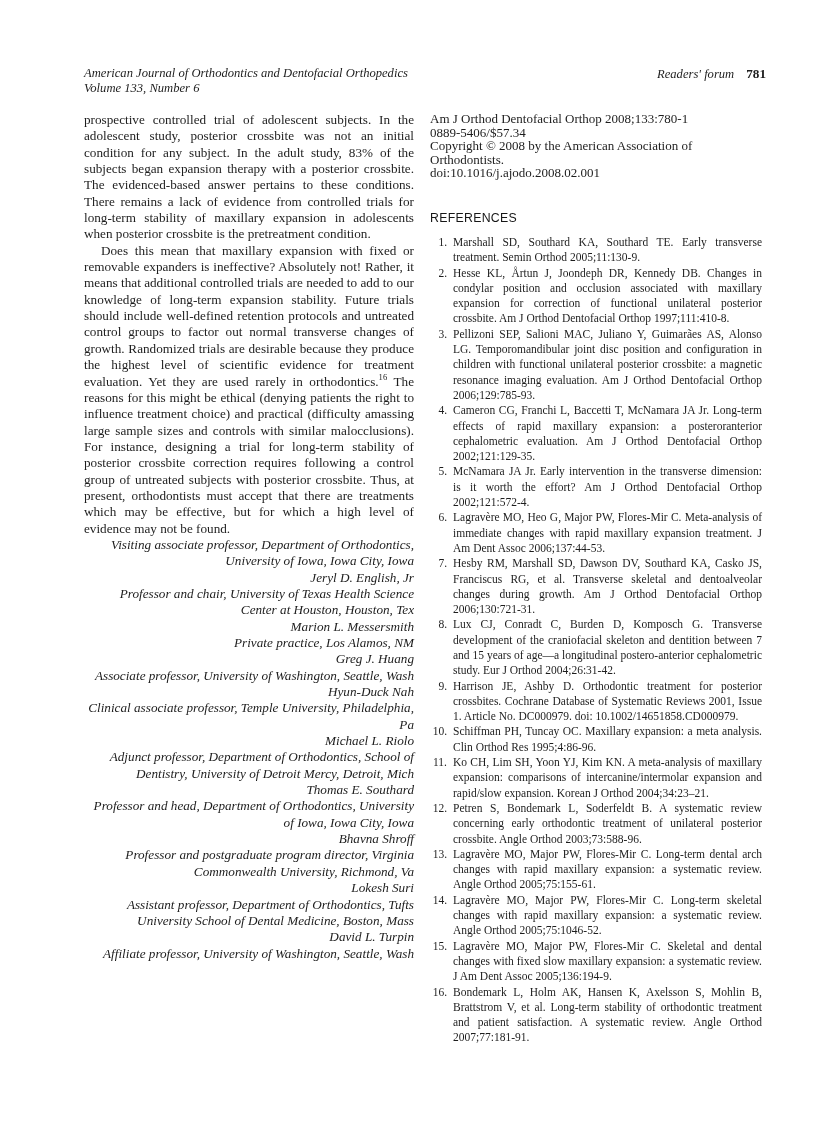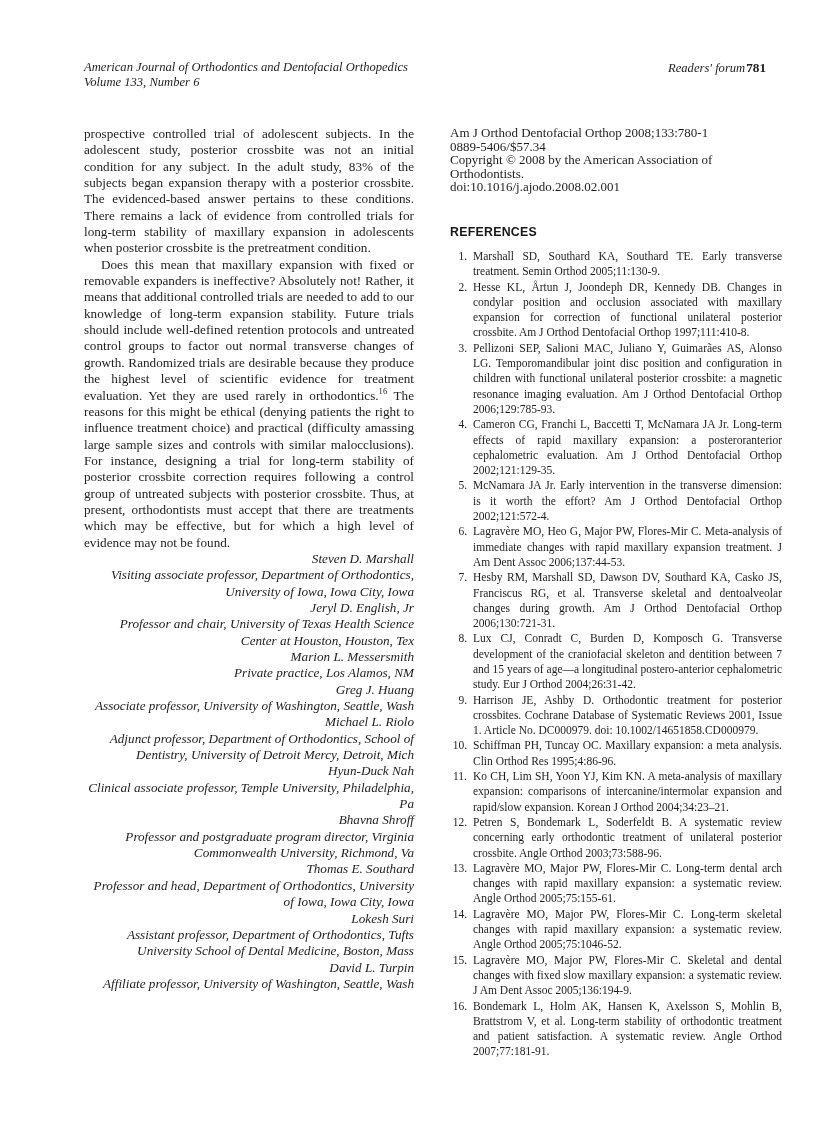--- a/index.html
+++ b/index.html
@@ -14,38 +14,38 @@
   .page {
     position: relative;
     width: 838px; height: 1122px;
     overflow: hidden;
     background: #ffffff;
   }
 
   
   .running-head {
     position: absolute;
-    top: 60px; left: 84px; right: 72px;
+    top: 66px; left: 84px; right: 72px;
     display: flex;
     justify-content: space-between;
     align-items: flex-start;
     font-size: 12.6px;
     line-height: 15.2px;
   }
   .rh-left { font-style: italic; }
   .rh-right { white-space: nowrap; }
   .rh-section { font-style: italic; text-align: center; }
-  .rh-pagenum { font-weight: bold; font-style: normal; margin-left: 1px; font-size: 13.2px; }
+  .rh-pagenum { font-weight: bold; font-style: normal; margin-left: 12px; font-size: 13.2px; }
 
   
   .content {
     position: absolute;
-    top: 126px; left: 84px;
+    top: 112px; left: 84px;
     display: flex;
-    gap: 36px;
+    gap: 16px;
   }
   .col-left  { width: 330px; }
   .col-right { width: 332px; }
 
   
   .body-par {
     margin: 0;
     font-size: 13.2px;
     line-height: 16.35px;
     text-align: justify;
@@ -66,21 +66,21 @@
 
   
   .citation-block {
     font-size: 13px;
     line-height: 13.6px;
     text-align: left;
   }
   .references-heading {
     margin-top: 31px;
     font-family: "Liberation Sans", sans-serif;
-    font-weight: bold;
+    font-weight: normal;
     font-size: 12.3px;
     letter-spacing: 0.3px;
     color: #161616;
   }
   .ref-list {
     margin-top: 10px;
     font-size: 11.5px;
     line-height: 15.3px;
   }
   .ref-item {
@@ -114,60 +114,59 @@
 
   <div class="content">
 
     <div class="col-left">
       <p class="body-par">prospective controlled trial of adolescent subjects. In the adolescent study, posterior crossbite was not an initial condition for any subject. In the adult study, 83% of the subjects began expansion therapy with a posterior crossbite. The evidenced-based answer pertains to these conditions. There remains a lack of evidence from controlled trials for long-term stability of maxillary expansion in adolescents when posterior crossbite is the pretreatment condition.</p>
       <p class="body-par indented"><span>Does this mean that maxillary expansion with fixed or removable expanders is ineffective? Absolutely not! Rather, it means that additional controlled trials are needed to add to our knowledge of long-term expansion stability. Future trials should include well-defined retention protocols and untreated control groups to factor out normal transverse changes of growth. Randomized trials are desirable because they produce the highest level of scientific evidence for treatment evaluation. Yet they are used rarely in orthodontics.</span><sup>16</sup><span> The reasons for this might be ethical (denying patients the right to influence treatment choice) and practical (difficulty amassing large sample sizes and controls with similar malocclusions). For instance, designing a trial for long-term stability of posterior crossbite correction requires following a control group of untreated subjects with posterior crossbite. Thus, at present, orthodontists must accept that there are treatments which may be effective, but for which a high level of evidence may not be found.</span></p>
 
       <div class="signatures">
 
           <div class="sig-entry">
-            <div class="sig-name">Steven D. Marshall</div>
             <div class="sig-affiliation">Visiting associate professor, Department of Orthodontics, University of Iowa, Iowa City, Iowa</div>
           </div>
 
           <div class="sig-entry">
             <div class="sig-name">Jeryl D. English, Jr</div>
             <div class="sig-affiliation">Professor and chair, University of Texas Health Science Center at Houston, Houston, Tex</div>
           </div>
 
           <div class="sig-entry">
             <div class="sig-name">Marion L. Messersmith</div>
             <div class="sig-affiliation">Private practice, Los Alamos, NM</div>
           </div>
 
           <div class="sig-entry">
             <div class="sig-name">Greg J. Huang</div>
             <div class="sig-affiliation">Associate professor, University of Washington, Seattle, Wash</div>
           </div>
 
           <div class="sig-entry">
+            <div class="sig-name">Hyun-Duck Nah</div>
+            <div class="sig-affiliation">Clinical associate professor, Temple University, Philadelphia, Pa</div>
+          </div>
+
+          <div class="sig-entry">
             <div class="sig-name">Michael L. Riolo</div>
             <div class="sig-affiliation">Adjunct professor, Department of Orthodontics, School of Dentistry, University of Detroit Mercy, Detroit, Mich</div>
           </div>
 
           <div class="sig-entry">
-            <div class="sig-name">Hyun-Duck Nah</div>
-            <div class="sig-affiliation">Clinical associate professor, Temple University, Philadelphia, Pa</div>
+            <div class="sig-name">Thomas E. Southard</div>
+            <div class="sig-affiliation">Professor and head, Department of Orthodontics, University of Iowa, Iowa City, Iowa</div>
           </div>
 
           <div class="sig-entry">
             <div class="sig-name">Bhavna Shroff</div>
             <div class="sig-affiliation">Professor and postgraduate program director, Virginia Commonwealth University, Richmond, Va</div>
           </div>
 
           <div class="sig-entry">
-            <div class="sig-name">Thomas E. Southard</div>
-            <div class="sig-affiliation">Professor and head, Department of Orthodontics, University of Iowa, Iowa City, Iowa</div>
-          </div>
-
-          <div class="sig-entry">
             <div class="sig-name">Lokesh Suri</div>
             <div class="sig-affiliation">Assistant professor, Department of Orthodontics, Tufts University School of Dental Medicine, Boston, Mass</div>
           </div>
 
           <div class="sig-entry">
             <div class="sig-name">David L. Turpin</div>
             <div class="sig-affiliation">Affiliate professor, University of Washington, Seattle, Wash</div>
           </div>
 
       </div>

